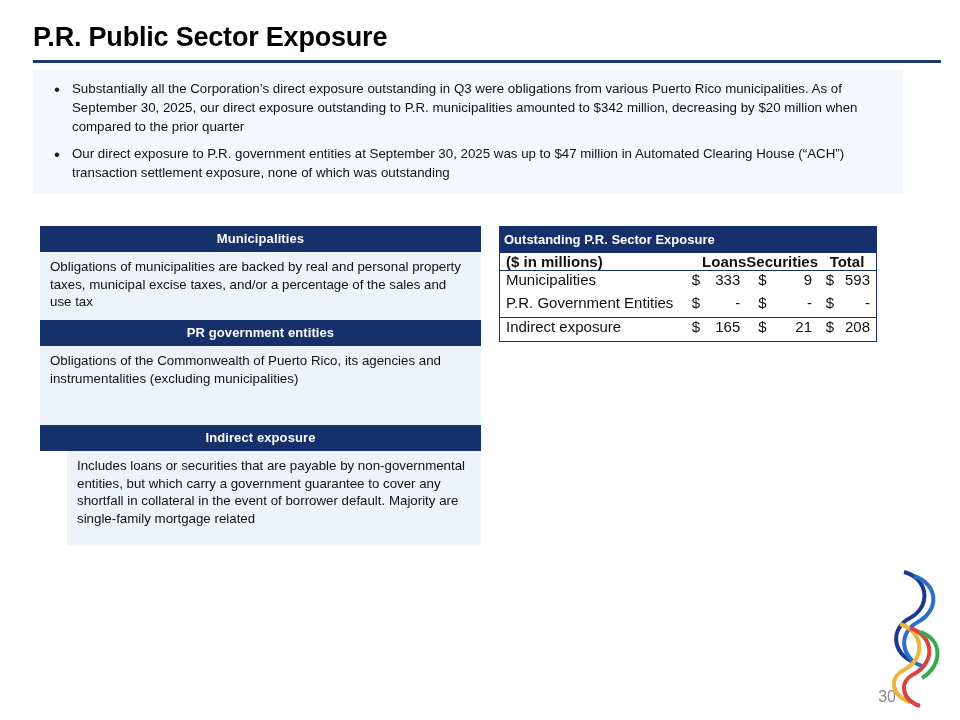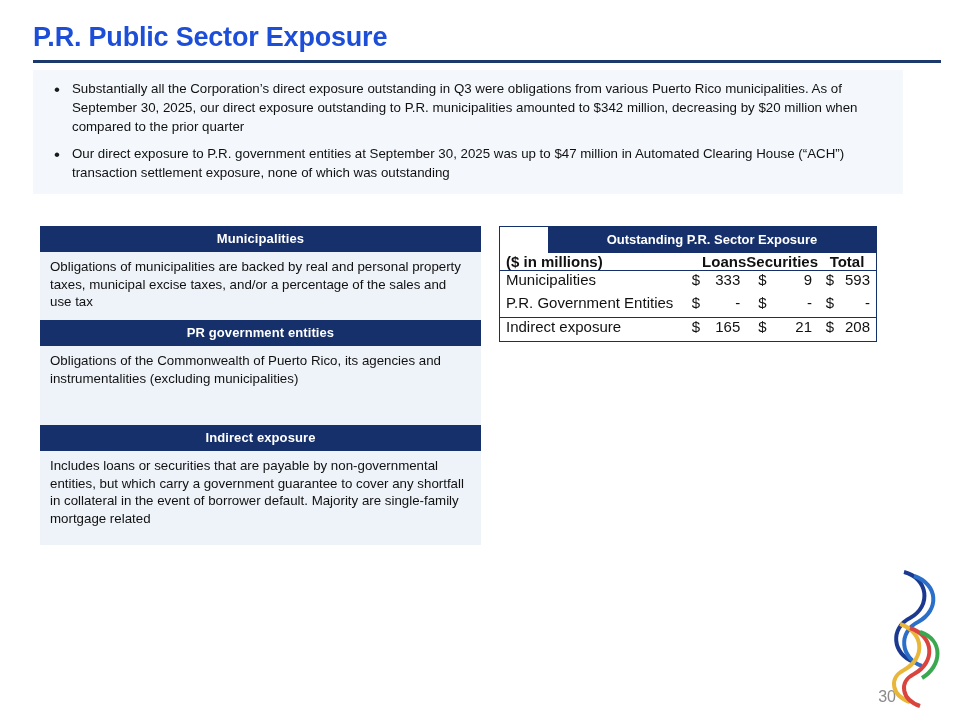--- a/index.html
+++ b/index.html
@@ -21,21 +21,21 @@
     height: 720px;
   }
 
   
   .title {
     position: absolute;
     left: 33px;
     top: 22px;
     font-size: 27px;
     font-weight: bold;
-    color: #1d4ed8;
+    color: #000000;
     letter-spacing: -0.2px;
     white-space: nowrap;
   }
   .title-rule {
     position: absolute;
     left: 33px;
     top: 60px;
     width: 908px;
     height: 3px;
     background: #1b3a6b;
@@ -91,21 +91,21 @@
     padding: 6px 10px 10px 10px;
   }
 
   #card-municipalities { top: 226px; }
   #card-municipalities .card-body { min-height: 66px; }
 
   #card-pr-gov { top: 320px; }
   #card-pr-gov .card-body { min-height: 84px; }
 
   #card-indirect { top: 425px; }
-  #card-indirect .card-body { min-height: 78px; }
+  #card-indirect .card-body { min-height: 78px; margin-left: 27px; }
 
   
   .panel-filler {
     position: absolute;
     left: 40px;
     width: 441px;
     background: #eef3f9;
   }
   #filler-1 { top: 306px; height: 14px; }
   #filler-2 { top: 404px; height: 21px; }
@@ -118,23 +118,21 @@
     width: 378px;
     border: 1px solid #14306b;
     background: #ffffff;
     box-sizing: border-box;
   }
   .table-header {
     background: #16306b;
     color: #ffffff;
     font-size: 13px;
     font-weight: bold;
-    text-align: center;
     padding: 5px 4px 6px 4px;
-    margin-left: 48px;
   }
   table.exposure {
     width: 100%;
     border-collapse: collapse;
     font-size: 15px;
     color: #111111;
   }
   table.exposure td, table.exposure th {
     padding: 0;
     vertical-align: bottom;

